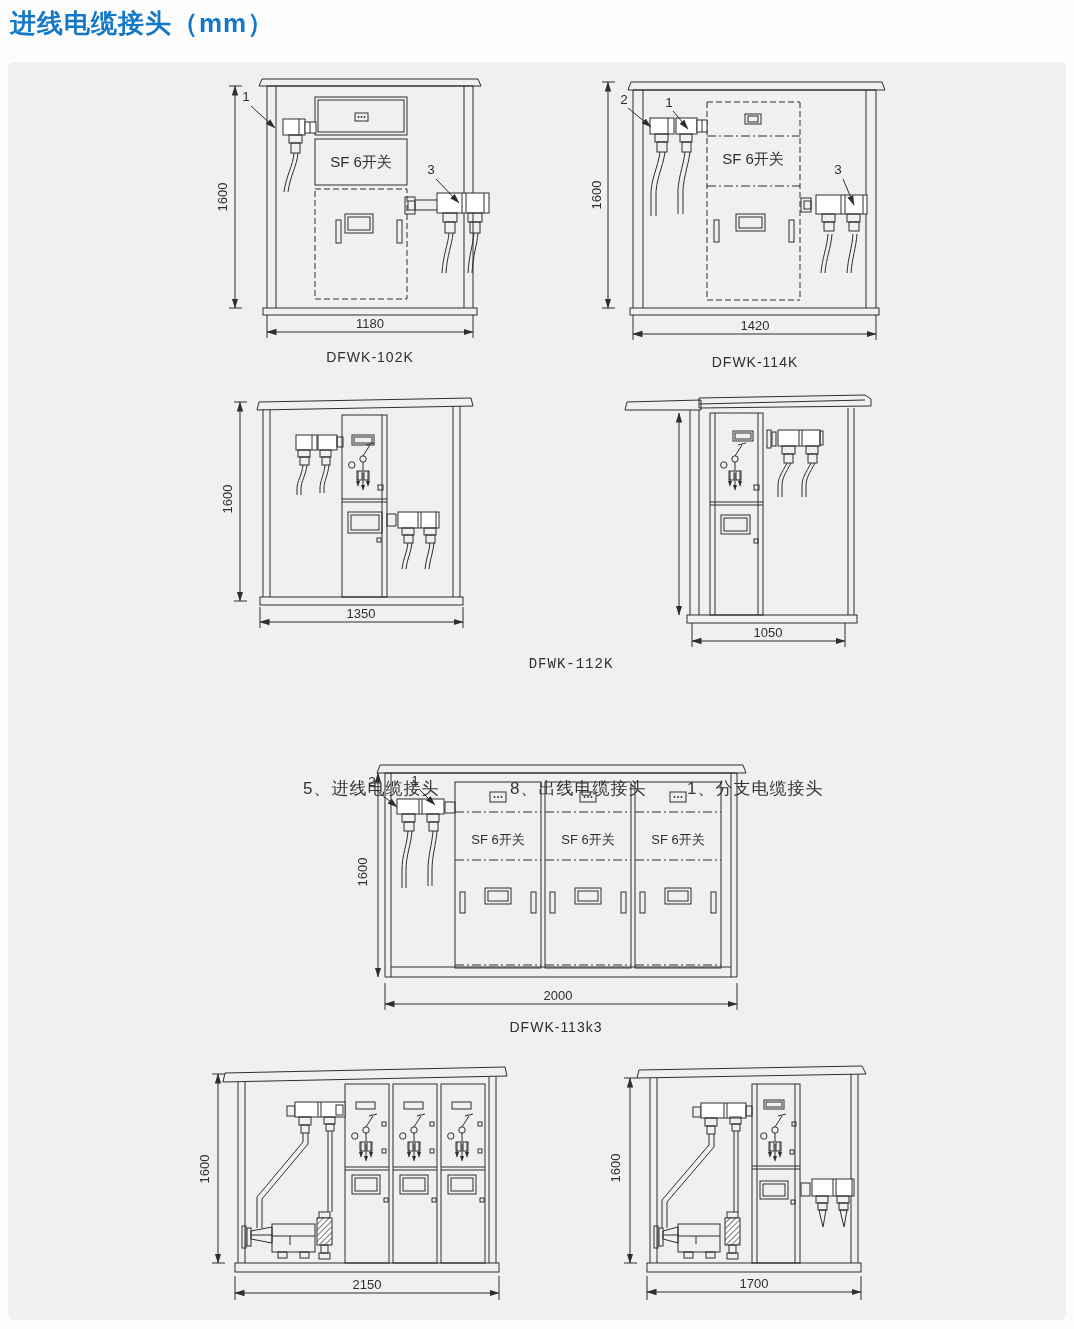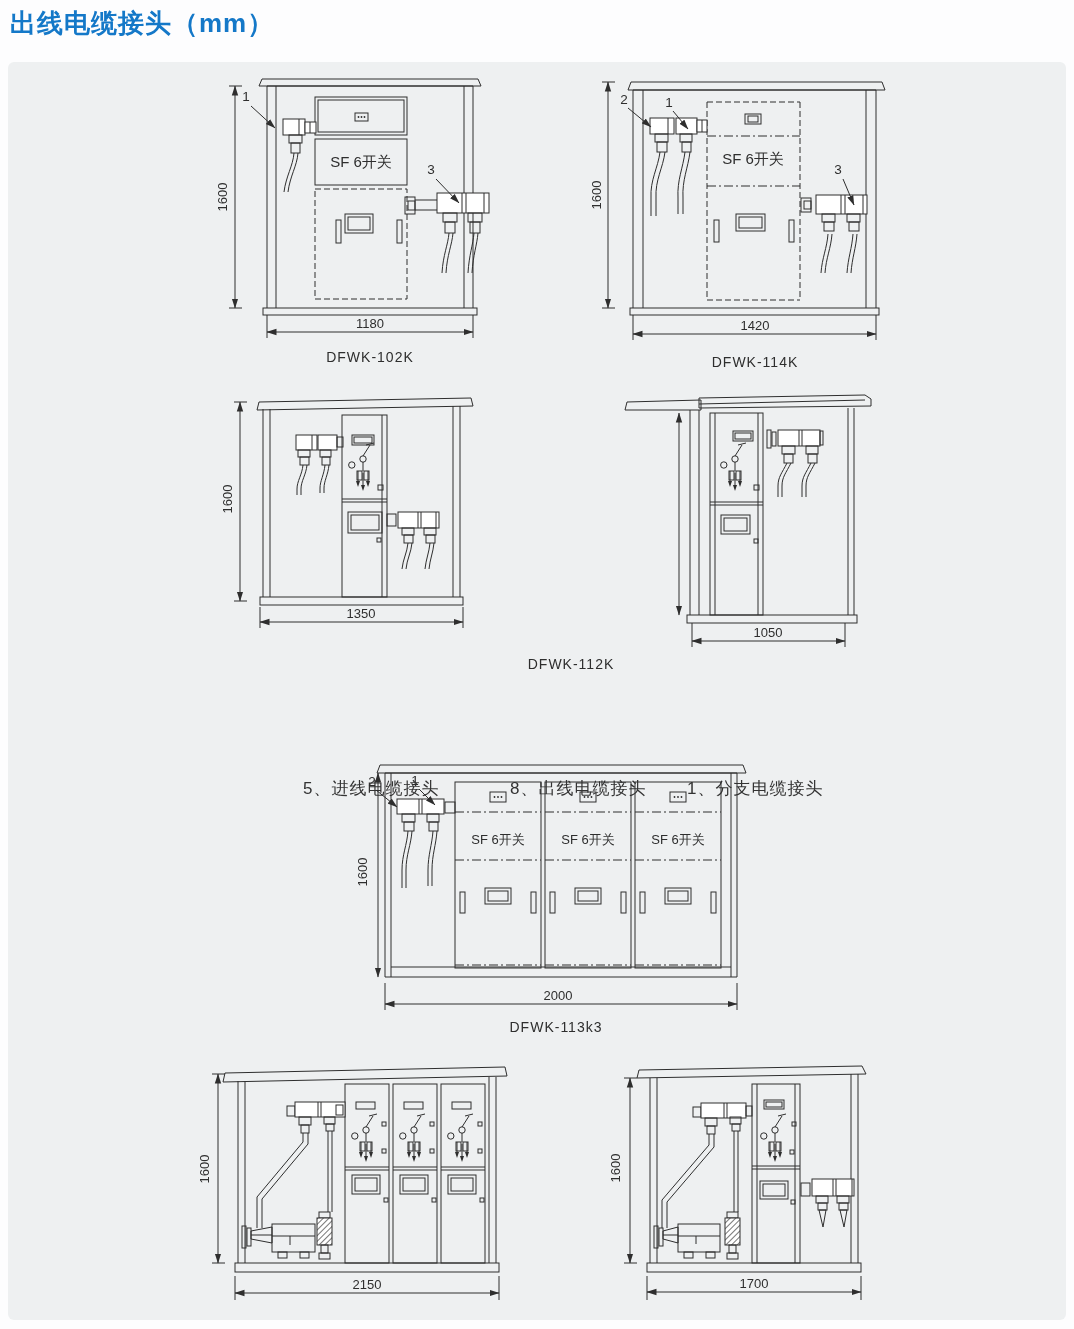--- a/index.html
+++ b/index.html
@@ -25,21 +25,21 @@
   text{fill:#2e2e2e;font-family:"Liberation Sans", sans-serif;}
   text.dim{font-size:13px;}
   text.mdl{font-size:14px;letter-spacing:1px;}
   text.sf6{font-size:15px;}
   text.sf6s{font-size:13px;}
   text.co{font-size:13.5px;}
   .legend-item{
     position:absolute;top:715px;font-size:17px;color:#333;letter-spacing:1px;white-space:nowrap;
   }
   .model-label{
-    position:absolute;font-size:14px;letter-spacing:1px;color:#2e2e2e;text-align:center;
+    position:absolute;font-size:14px;letter-spacing:1px;color:#2e2e2e;text-align:center;font-family:Liberation Mono, monospace;
   }
 </style>
 </head>
 <body>
 
 <svg width="0" height="0" style="position:absolute" aria-hidden="true">
   <defs>
     <marker id="ah" viewBox="0 0 10 8" refX="9.5" refY="4" markerWidth="10" markerHeight="8" orient="auto-start-reverse">
       <path d="M0,0.8 L10,4 L0,7.2 Z" fill="#2e2e2e"></path>
     </marker>
@@ -58,21 +58,21 @@
       <line class="ln" x1="10" y1="30" x2="10" y2="41"></line>
       <line class="ln" x1="15" y1="32" x2="15" y2="45"></line>
       <line class="ln" x1="20" y1="30" x2="20" y2="41"></line>
       <path class="fl" d="M8,40 L10,46 L12,40 Z"></path>
       <path class="fl" d="M13,44 L15,50 L17,44 Z"></path>
       <path class="fl" d="M18,40 L20,46 L22,40 Z"></path>
     </symbol>
   </defs>
 </svg>
 
-<h1 class="title">出线电缆接头（mm）</h1>
+<h1 class="title">进线电缆接头（mm）</h1>
 
 <div class="panel">
 
   <figure class="diag" style="left:207px;top:8px;width:290px;height:302px">
     <svg viewBox="0 0 290 302" width="290" height="302">
       <g>
         <path class="ln" d="M44,16 L47,9 L263,9 L266,16 Z"></path>
       </g>
       <g>
         <path class="ln" d="M52,16 V238 M61,16 V238 M249,16 V238 M258,16 V238 M52,16 H258"></path>

